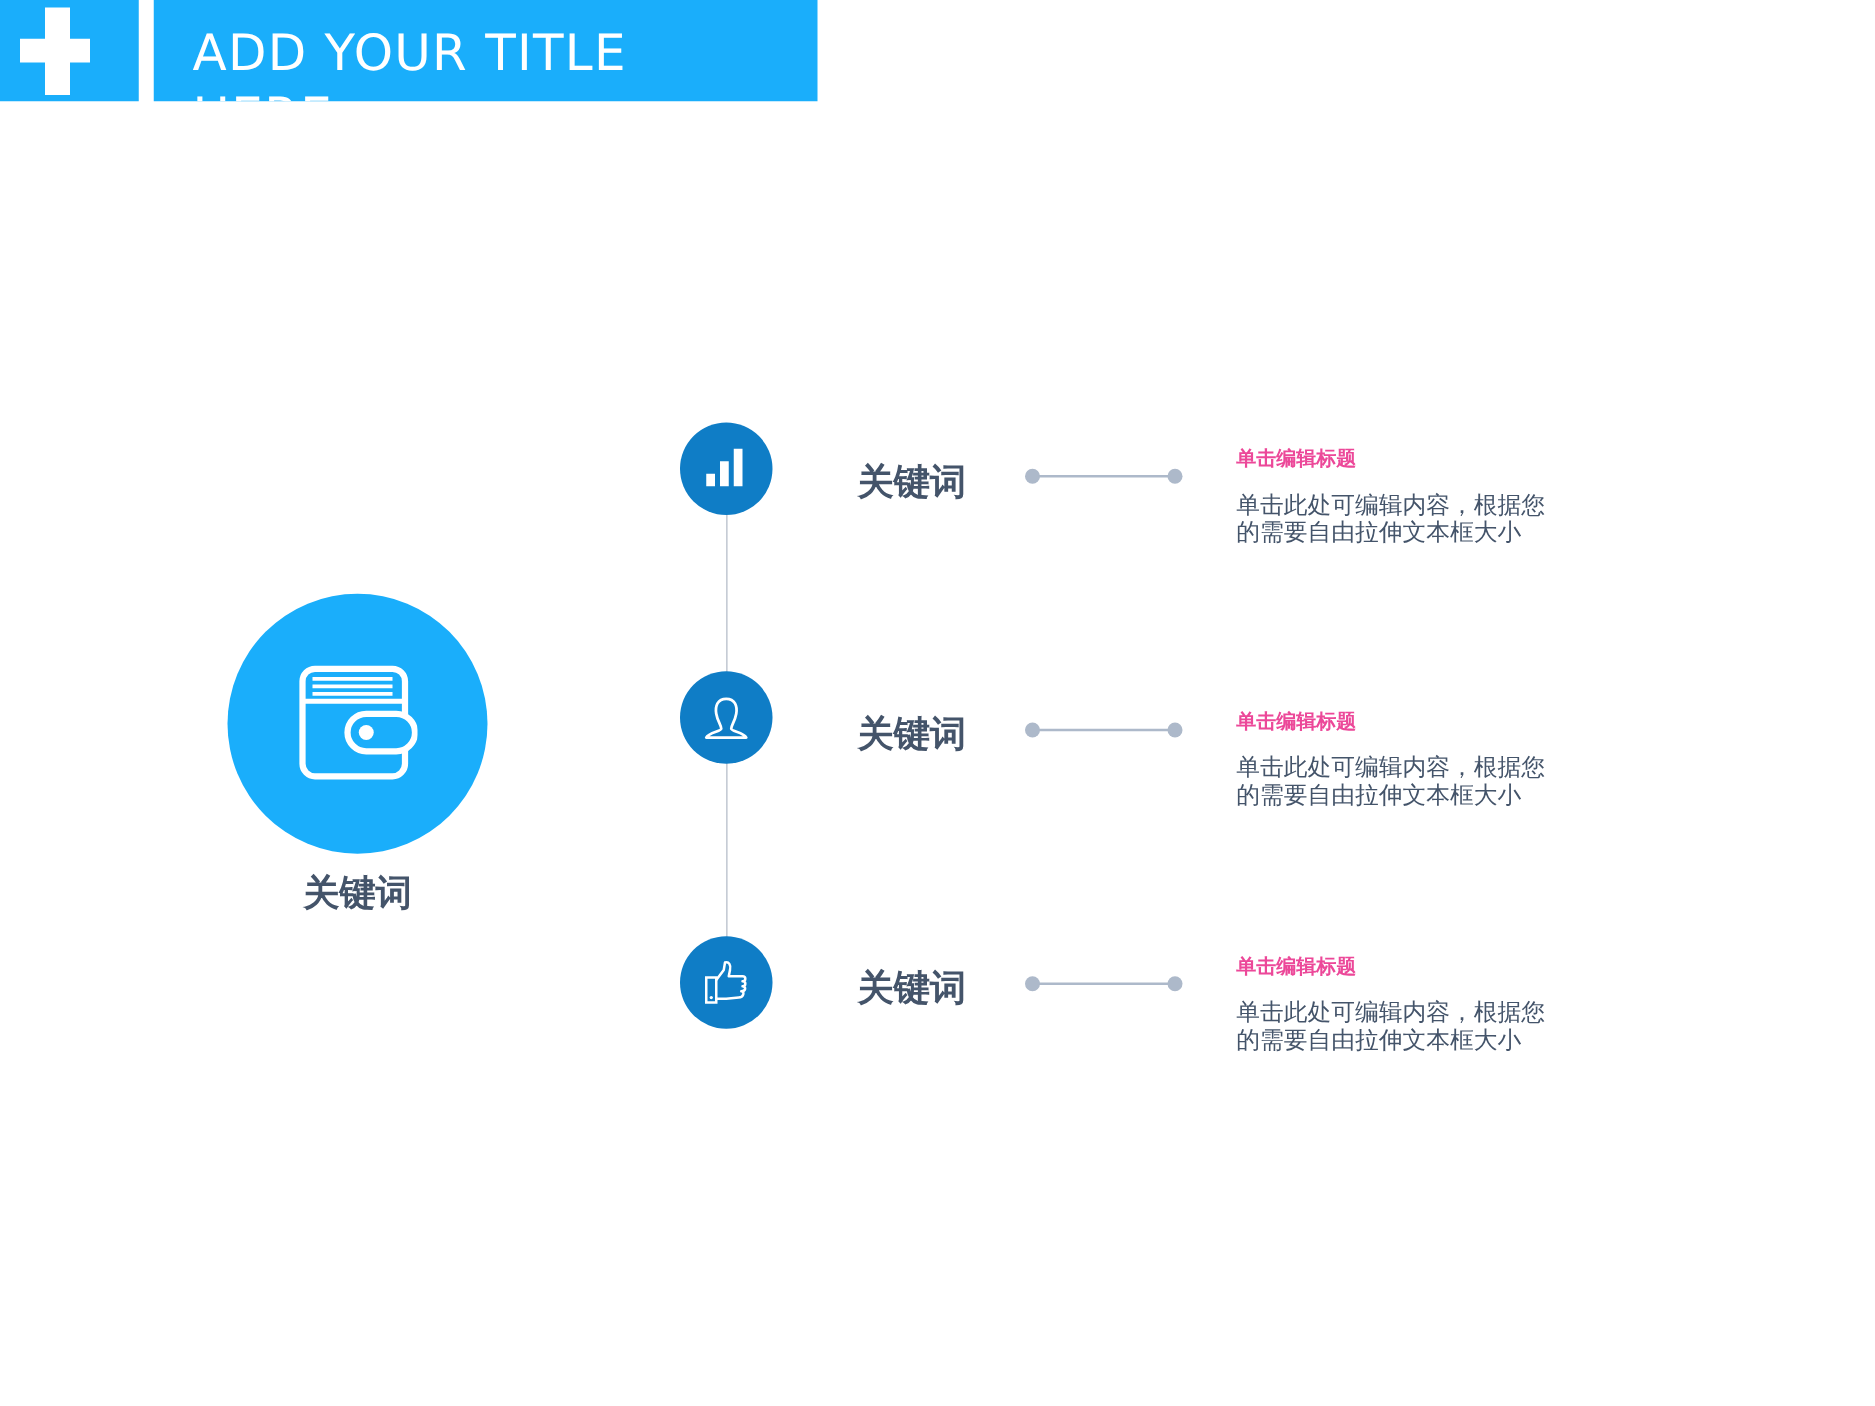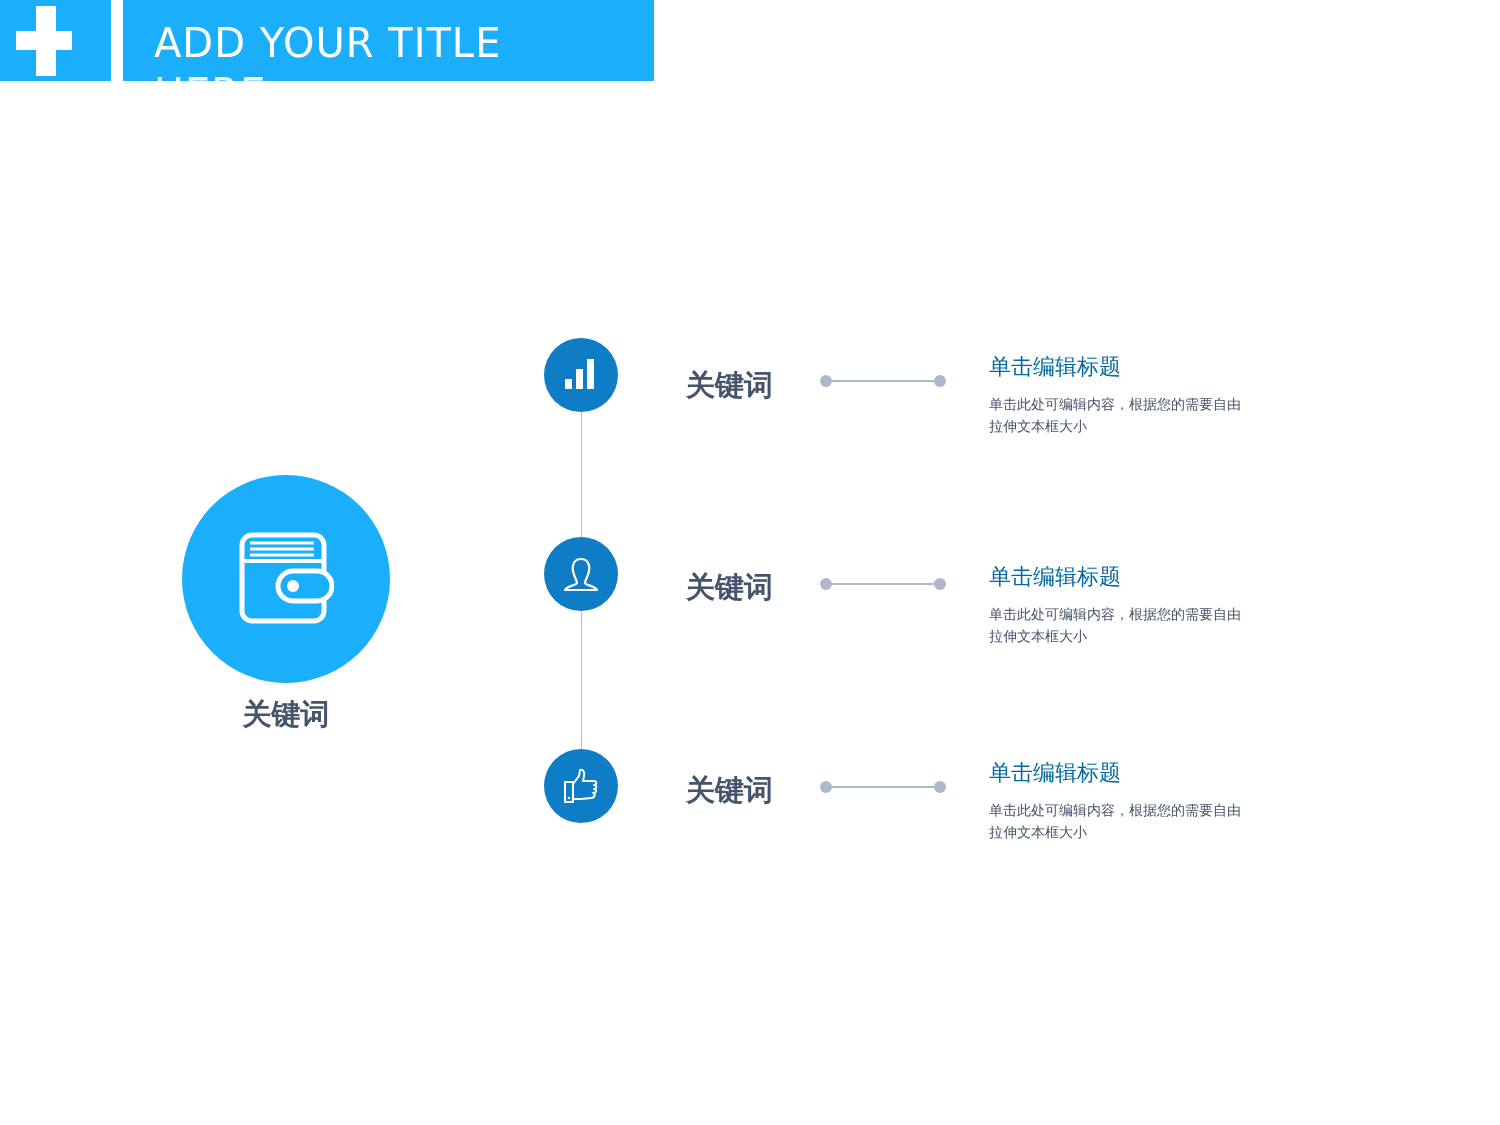--- a/index.html
+++ b/index.html
@@ -14,22 +14,22 @@
   .big-circle svg { position:absolute; left:56px; top:56px; }
   .big-label { position:absolute; left:186px; top:694px; width:200px; text-align:center; color:#44546a; font-weight:bold; font-size:29px; line-height:40px; }
 
   .vline { position:absolute; left:581px; top:410px; width:1px; height:340px; background:#b4bcc8; }
   .node { position:absolute; left:544px; width:74px; height:74px; border-radius:50%; background:#0f7dc6; }
   .node svg { position:absolute; left:17px; top:17px; }
   .kw { position:absolute; left:686px; color:#44546a; font-weight:bold; font-size:29px; line-height:40px; }
   .conn { position:absolute; left:820px; width:126px; height:12px; }
   .conn .dot { position:absolute; top:0; width:12px; height:12px; border-radius:50%; background:#adb9ca; }
   .conn .line { position:absolute; left:6px; top:5px; width:114px; height:2px; background:#adb9ca; }
-  .item-title { position:absolute; left:989px; color:#0369a1; font-weight:normal; font-size:22px; line-height:30px; }
-  .item-desc { position:absolute; left:989px; width:260px; color:#44546a; font-size:14px; line-height:22px; }
+  .item-title { position:absolute; left:989px; color:#ec4899; font-weight:bold; font-size:16px; line-height:30px; }
+  .item-desc { position:absolute; left:989px; width:260px; color:#44546a; font-size:19px; line-height:22px; }
 </style>
 </head>
 <body>
 
 <div class="hdr-plus-box">
   <div>
     <div class="plus-v"></div>
     <div class="plus-h"></div>
   </div>
 </div>

